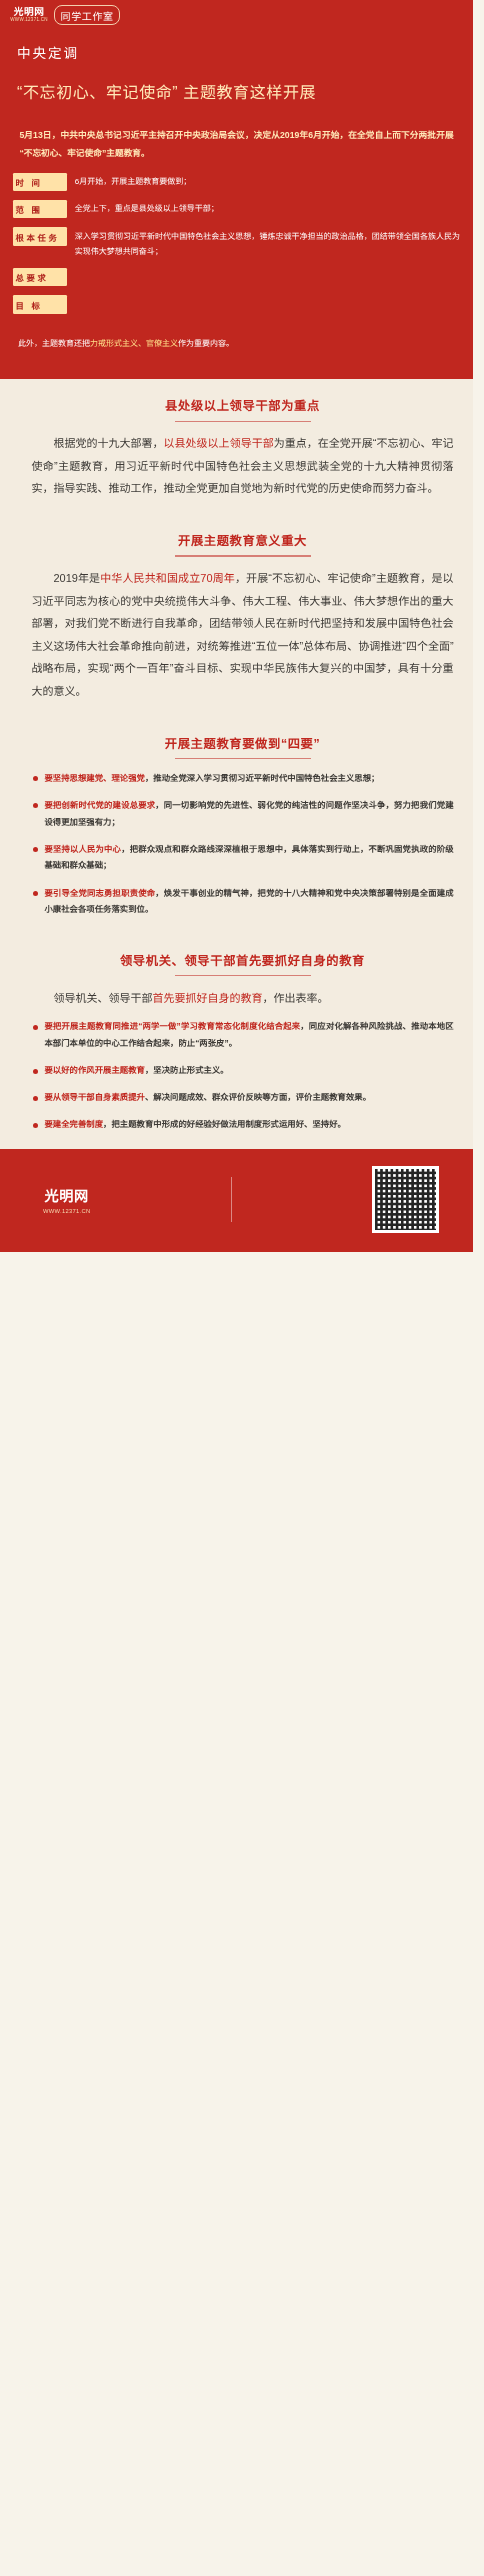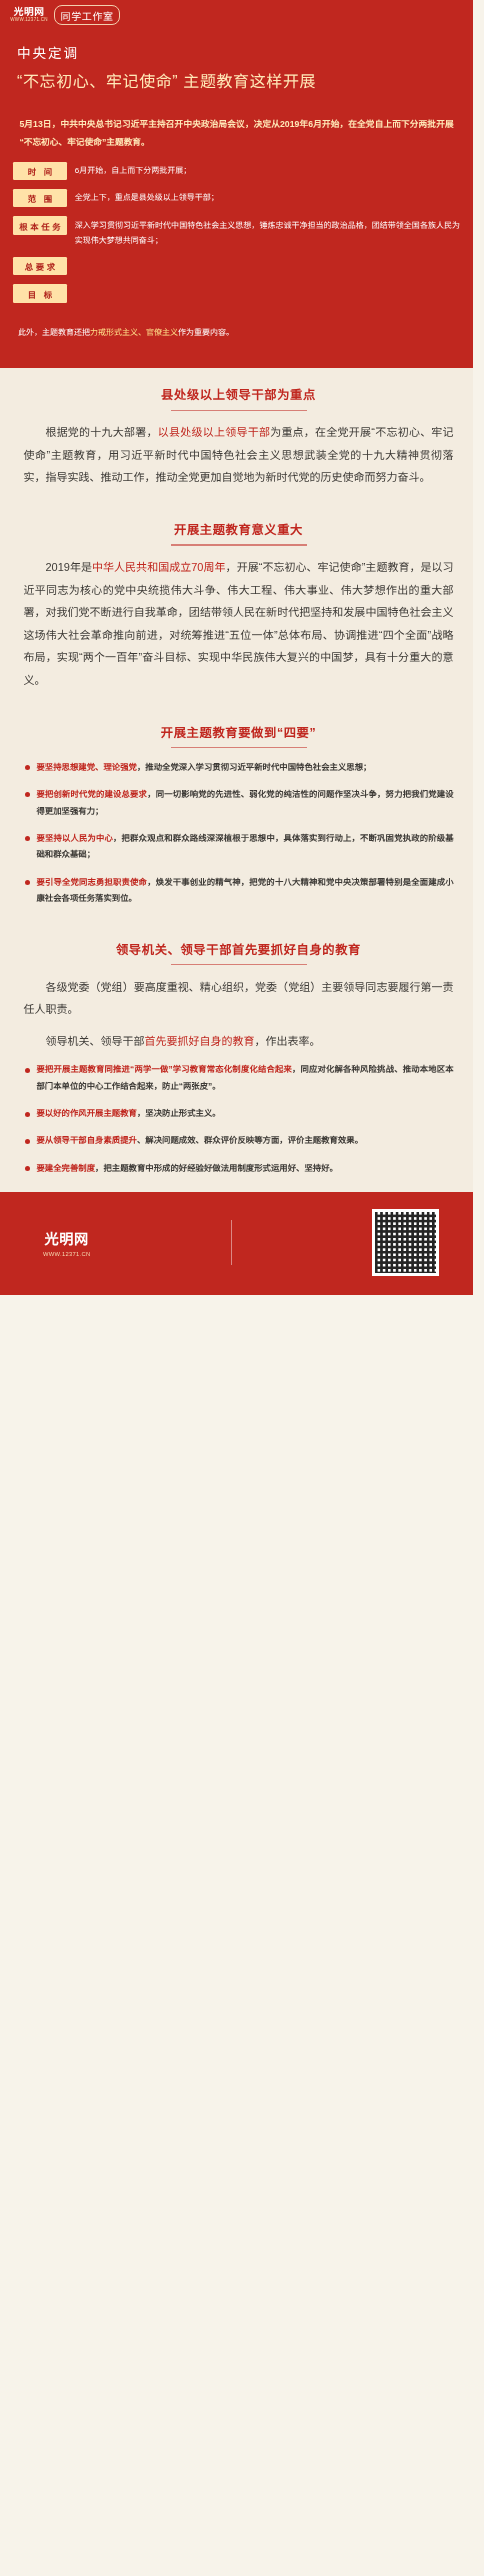--- a/index.html
+++ b/index.html
@@ -58,21 +58,21 @@
   
   .hero {
     background: #c0271f;
     padding: 11.6px 17px 17px 17px;
     position: relative;
   }
   .hero-kicker {
     color: #ffffff;
     font-size: 13.6px;
     letter-spacing: 1.9px;
-    margin-bottom: 9px;
+    margin-bottom: 20px;
   }
   .hero-title {
     color: #ffe9b8;
     font-size: 16px;
     font-weight: normal;
     letter-spacing: 0.6px;
     line-height: 1.4;
   }
 
   
@@ -98,21 +98,21 @@
     display: flex;
     align-items: flex-start;
     margin-bottom: 9px;
   }
   .row-label {
     flex: 0 0 54px;
     background: #ffe2a8;
     color: #b0231c;
     font-size: 8.4px;
     font-weight: bold;
-    text-align: center;
+    text-align: left;
     padding: 3.2px 0;
     border-radius: 1.3px;
     letter-spacing: 2.6px;
     text-indent: 2.6px;
     margin-right: 7.8px;
   }
   .row-text {
     flex: 1;
     color: #ffffff;
     font-size: 8px;
@@ -126,21 +126,21 @@
     font-size: 8px;
     line-height: 1.9;
     padding: 0 18px 28px 18px;
     text-align: justify;
   }
   .note .hl { color: #ffe08a; }
 
   
   .body {
     background: #f3ece0;
-    padding: 0 0 0 4px;
+    padding: 0 0 0 12px;
   }
   .section {
     padding: 17px 19.4px 5.2px 19.4px;
   }
   .sec-title {
     text-align: center;
     color: #c0271f;
     font-size: 12.3px;
     font-weight: bold;
     letter-spacing: 0.6px;
@@ -249,21 +249,21 @@
     <div class="hero-title">“不忘初心、牢记使命”  主题教育这样开展</div>
   </div>
 
   <div class="lead-wrap">
     <div class="lead">5月13日，中共中央总书记习近平主持召开中央政治局会议，决定从2019年6月开始，在全党自上而下分两批开展“不忘初心、牢记使命”主题教育。</div>
   </div>
 
   <div class="rows">
       <div class="row">
         <div class="row-label">时 间</div>
-        <div class="row-text">6月开始，自上而下分两批开展；</div>
+        <div class="row-text">6月开始，开展主题教育要做到；</div>
       </div>
       <div class="row">
         <div class="row-label">范 围</div>
         <div class="row-text">全党上下，重点是县处级以上领导干部；</div>
       </div>
       <div class="row">
         <div class="row-label">根本任务</div>
         <div class="row-text">深入学习贯彻习近平新时代中国特色社会主义思想，锤炼忠诚干净担当的政治品格，团结带领全国各族人民为实现伟大梦想共同奋斗；</div>
       </div>
       <div class="row">
@@ -291,21 +291,20 @@
         <div class="sec-title">开展主题教育要做到“四要”</div>
         <ul class="bullets">
           <li class="bullet"><span class="lead-red">要坚持思想建党、理论强党</span><span>，推动全党深入学习贯彻习近平新时代中国特色社会主义思想；</span></li>
           <li class="bullet"><span class="lead-red">要把创新时代党的建设总要求</span><span>，同一切影响党的先进性、弱化党的纯洁性的问题作坚决斗争，努力把我们党建设得更加坚强有力；</span></li>
           <li class="bullet"><span class="lead-red">要坚持以人民为中心</span><span>，把群众观点和群众路线深深植根于思想中，具体落实到行动上，不断巩固党执政的阶级基础和群众基础；</span></li>
           <li class="bullet"><span class="lead-red">要引导全党同志勇担职责使命</span><span>，焕发干事创业的精气神，把党的十八大精神和党中央决策部署特别是全面建成小康社会各项任务落实到位。</span></li>
         </ul>
       </div>
       <div class="section">
         <div class="sec-title">领导机关、领导干部首先要抓好自身的教育</div>
-        <p class="para"><span>各级党委（党组）要高度重视、精心组织，党委（党组）主要领导同志要履行第一责任人职责。</span></p>
         <p class="para"><span>领导机关、领导干部</span><span class="hlred">首先要抓好自身的教育</span><span>，作出表率。</span></p>
         <ul class="bullets">
           <li class="bullet"><span class="lead-red">要把开展主题教育同推进“两学一做”学习教育常态化制度化结合起来</span><span>，同应对化解各种风险挑战、推动本地区本部门本单位的中心工作结合起来，防止“两张皮”。</span></li>
           <li class="bullet"><span class="lead-red">要以好的作风开展主题教育</span><span>，坚决防止形式主义。</span></li>
           <li class="bullet"><span class="lead-red">要从领导干部自身素质提升</span><span>、解决问题成效、群众评价反映等方面，评价主题教育效果。</span></li>
           <li class="bullet"><span class="lead-red">要建全完善制度</span><span>，把主题教育中形成的好经验好做法用制度形式运用好、坚持好。</span></li>
         </ul>
       </div>
     </div>
 

